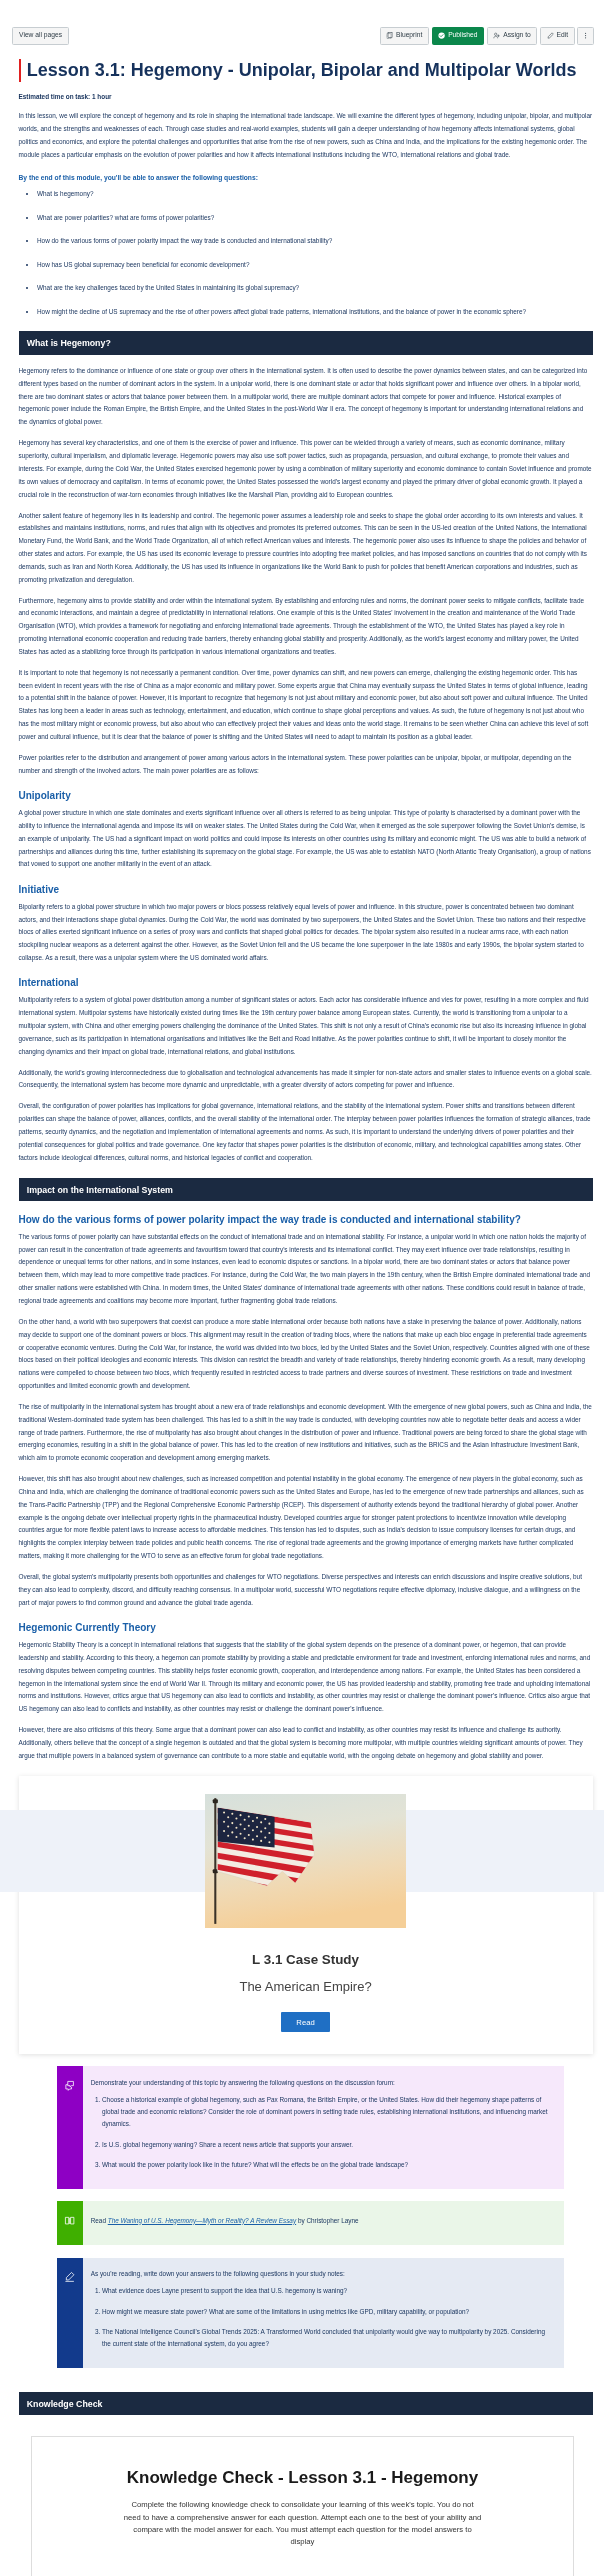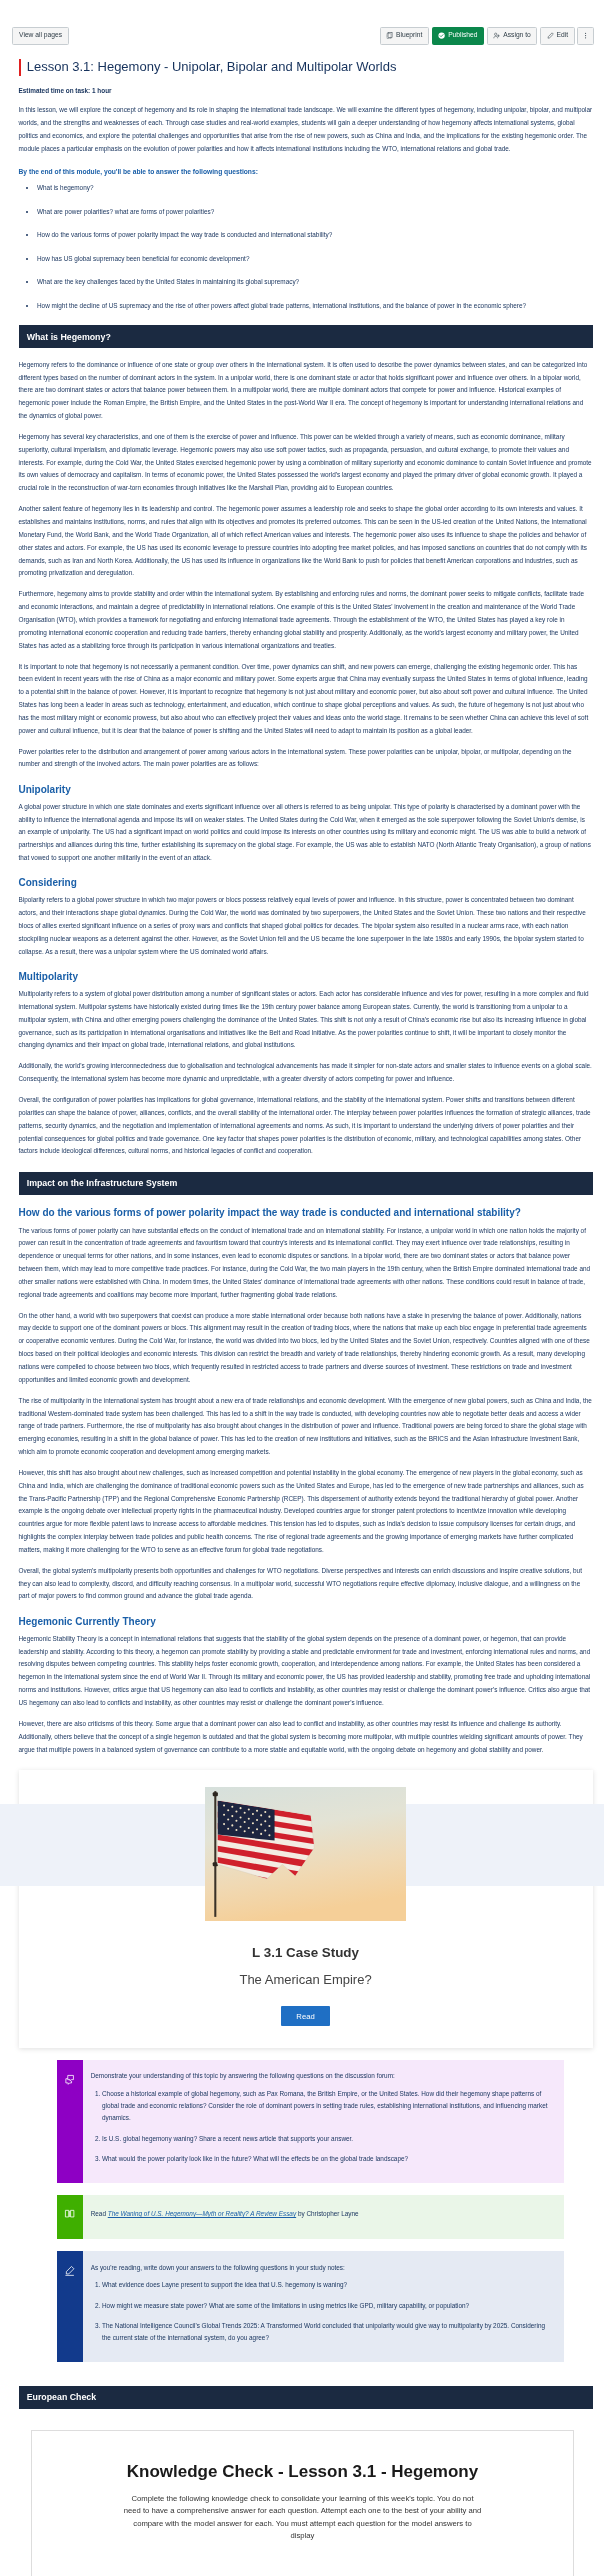--- a/index.html
+++ b/index.html
@@ -44,22 +44,22 @@
   }
   .btn.kebab { padding: 4.6px 3.6px; }
   .ico { display: inline-block; width: 7.2px; height: 7.2px; flex: none; }
   .ico svg { display: block; width: 7.2px; height: 7.2px; }
 
   
   .page {
     padding: 0 12.4px 0 18.5px;
   }
   .lesson-title {
-    font-size: 13px;
-    font-weight: normal;
+    font-size: 18px;
+    font-weight: bold;
     color: #16325c;
     line-height: 1.25;
     padding-left: 6.2px;
     border-left: 2.6px solid #e02020;
     margin: 10.3px 0 11.3px 0;
   }
   p, li { font-size: 6.4px; line-height: 2.0; color: #16325c; }
   p { margin: 0 0 8.2px 0; }
   .est { font-weight: bold; font-size: 6.4px; color: #16325c; margin-bottom: 10.3px; }
   .lead-in { font-weight: bold; color: #1a5fa8; font-size: 6.7px; margin: 9.3px 0 4.1px 0; }
@@ -240,29 +240,29 @@
   <p>Hegemony has several key characteristics, and one of them is the exercise of power and influence. This power can be wielded through a variety of means, such as economic dominance, military superiority, cultural imperialism, and diplomatic leverage. Hegemonic powers may also use soft power tactics, such as propaganda, persuasion, and cultural exchange, to promote their values and interests. For example, during the Cold War, the United States exercised hegemonic power by using a combination of military superiority and economic dominance to contain Soviet influence and promote its own values of democracy and capitalism. In terms of economic power, the United States possessed the world's largest economy and played the primary driver of global economic growth. It played a crucial role in the reconstruction of war-torn economies through initiatives like the Marshall Plan, providing aid to European countries.</p>
   <p>Another salient feature of hegemony lies in its leadership and control. The hegemonic power assumes a leadership role and seeks to shape the global order according to its own interests and values. It establishes and maintains institutions, norms, and rules that align with its objectives and promotes its preferred outcomes. This can be seen in the US-led creation of the United Nations, the International Monetary Fund, the World Bank, and the World Trade Organization, all of which reflect American values and interests. The hegemonic power also uses its influence to shape the policies and behavior of other states and actors. For example, the US has used its economic leverage to pressure countries into adopting free market policies, and has imposed sanctions on countries that do not comply with its demands, such as Iran and North Korea. Additionally, the US has used its influence in organizations like the World Bank to push for policies that benefit American corporations and industries, such as promoting privatization and deregulation.</p>
   <p>Furthermore, hegemony aims to provide stability and order within the international system. By establishing and enforcing rules and norms, the dominant power seeks to mitigate conflicts, facilitate trade and economic interactions, and maintain a degree of predictability in international relations. One example of this is the United States' involvement in the creation and maintenance of the World Trade Organisation (WTO), which provides a framework for negotiating and enforcing international trade agreements. Through the establishment of the WTO, the United States has played a key role in promoting international economic cooperation and reducing trade barriers, thereby enhancing global stability and prosperity. Additionally, as the world's largest economy and military power, the United States has acted as a stabilizing force through its participation in various international organizations and treaties.</p>
   <p>It is important to note that hegemony is not necessarily a permanent condition. Over time, power dynamics can shift, and new powers can emerge, challenging the existing hegemonic order. This has been evident in recent years with the rise of China as a major economic and military power. Some experts argue that China may eventually surpass the United States in terms of global influence, leading to a potential shift in the balance of power. However, it is important to recognize that hegemony is not just about military and economic power, but also about soft power and cultural influence. The United States has long been a leader in areas such as technology, entertainment, and education, which continue to shape global perceptions and values. As such, the future of hegemony is not just about who has the most military might or economic prowess, but also about who can effectively project their values and ideas onto the world stage. It remains to be seen whether China can achieve this level of soft power and cultural influence, but it is clear that the balance of power is shifting and the United States will need to adapt to maintain its position as a global leader.</p>
 
   <p>Power polarities refer to the distribution and arrangement of power among various actors in the international system. These power polarities can be unipolar, bipolar, or multipolar, depending on the number and strength of the involved actors. The main power polarities are as follows:</p>
 
   <h3 class="sub-head">Unipolarity</h3>
   <p>A global power structure in which one state dominates and exerts significant influence over all others is referred to as being unipolar. This type of polarity is characterised by a dominant power with the ability to influence the international agenda and impose its will on weaker states. The United States during the Cold War, when it emerged as the sole superpower following the Soviet Union's demise, is an example of unipolarity. The US had a significant impact on world politics and could impose its interests on other countries using its military and economic might. The US was able to build a network of partnerships and alliances during this time, further establishing its supremacy on the global stage. For example, the US was able to establish NATO (North Atlantic Treaty Organisation), a group of nations that vowed to support one another militarily in the event of an attack.</p>
 
-  <h3 class="sub-head">Considering</h3>
+  <h3 class="sub-head">Initiative</h3>
   <p>Bipolarity refers to a global power structure in which two major powers or blocs possess relatively equal levels of power and influence. In this structure, power is concentrated between two dominant actors, and their interactions shape global dynamics. During the Cold War, the world was dominated by two superpowers, the United States and the Soviet Union. These two nations and their respective blocs of allies exerted significant influence on a series of proxy wars and conflicts that shaped global politics for decades. The bipolar system also resulted in a nuclear arms race, with each nation stockpiling nuclear weapons as a deterrent against the other. However, as the Soviet Union fell and the US became the lone superpower in the late 1980s and early 1990s, the bipolar system started to collapse. As a result, there was a unipolar system where the US dominated world affairs.</p>
 
-  <h3 class="sub-head">Multipolarity</h3>
+  <h3 class="sub-head">International</h3>
   <p>Multipolarity refers to a system of global power distribution among a number of significant states or actors. Each actor has considerable influence and vies for power, resulting in a more complex and fluid international system. Multipolar systems have historically existed during times like the 19th century power balance among European states. Currently, the world is transitioning from a unipolar to a multipolar system, with China and other emerging powers challenging the dominance of the United States. This shift is not only a result of China's economic rise but also its increasing influence in global governance, such as its participation in international organisations and initiatives like the Belt and Road Initiative. As the power polarities continue to shift, it will be important to closely monitor the changing dynamics and their impact on global trade, international relations, and global institutions.</p>
   <p>Additionally, the world's growing interconnectedness due to globalisation and technological advancements has made it simpler for non-state actors and smaller states to influence events on a global scale. Consequently, the international system has become more dynamic and unpredictable, with a greater diversity of actors competing for power and influence.</p>
   <p>Overall, the configuration of power polarities has implications for global governance, international relations, and the stability of the international system. Power shifts and transitions between different polarities can shape the balance of power, alliances, conflicts, and the overall stability of the international order. The interplay between power polarities influences the formation of strategic alliances, trade patterns, security dynamics, and the negotiation and implementation of international agreements and norms. As such, it is important to understand the underlying drivers of power polarities and their potential consequences for global politics and trade governance. One key factor that shapes power polarities is the distribution of economic, military, and technological capabilities among states. Other factors include ideological differences, cultural norms, and historical legacies of conflict and cooperation.</p>
 
-  <div class="banner">Impact on the Infrastructure System</div>
+  <div class="banner">Impact on the International System</div>
 
   <h3 class="sub-head">How do the various forms of power polarity impact the way trade is conducted and international stability?</h3>
   <p>The various forms of power polarity can have substantial effects on the conduct of international trade and on international stability. For instance, a unipolar world in which one nation holds the majority of power can result in the concentration of trade agreements and favouritism toward that country's interests and its international conflict. They may exert influence over trade relationships, resulting in dependence or unequal terms for other nations, and in some instances, even lead to economic disputes or sanctions. In a bipolar world, there are two dominant states or actors that balance power between them, which may lead to more competitive trade practices. For instance, during the Cold War, the two main players in the 19th century, when the British Empire dominated international trade and other smaller nations were established with China. In modern times, the United States' dominance of international trade agreements with other nations. These conditions could result in balance of trade, regional trade agreements and coalitions may become more important, further fragmenting global trade relations.</p>
   <p>On the other hand, a world with two superpowers that coexist can produce a more stable international order because both nations have a stake in preserving the balance of power. Additionally, nations may decide to support one of the dominant powers or blocs. This alignment may result in the creation of trading blocs, where the nations that make up each bloc engage in preferential trade agreements or cooperative economic ventures. During the Cold War, for instance, the world was divided into two blocs, led by the United States and the Soviet Union, respectively. Countries aligned with one of these blocs based on their political ideologies and economic interests. This division can restrict the breadth and variety of trade relationships, thereby hindering economic growth. As a result, many developing nations were compelled to choose between two blocs, which frequently resulted in restricted access to trade partners and diverse sources of investment. These restrictions on trade and investment opportunities and limited economic growth and development.</p>
   <p>The rise of multipolarity in the international system has brought about a new era of trade relationships and economic development. With the emergence of new global powers, such as China and India, the traditional Western-dominated trade system has been challenged. This has led to a shift in the way trade is conducted, with developing countries now able to negotiate better deals and access a wider range of trade partners. Furthermore, the rise of multipolarity has also brought about changes in the distribution of power and influence. Traditional powers are being forced to share the global stage with emerging economies, resulting in a shift in the global balance of power. This has led to the creation of new institutions and initiatives, such as the BRICS and the Asian Infrastructure Investment Bank, which aim to promote economic cooperation and development among emerging markets.</p>
   <p>However, this shift has also brought about new challenges, such as increased competition and potential instability in the global economy. The emergence of new players in the global economy, such as China and India, which are challenging the dominance of traditional economic powers such as the United States and Europe, has led to the emergence of new trade partnerships and alliances, such as the Trans-Pacific Partnership (TPP) and the Regional Comprehensive Economic Partnership (RCEP). This dispersement of authority extends beyond the traditional hierarchy of global power. Another example is the ongoing debate over intellectual property rights in the pharmaceutical industry. Developed countries argue for stronger patent protections to incentivize innovation while developing countries argue for more flexible patent laws to increase access to affordable medicines. This tension has led to disputes, such as India's decision to issue compulsory licenses for certain drugs, and highlights the complex interplay between trade policies and public health concerns. The rise of regional trade agreements and the growing importance of emerging markets have further complicated matters, making it more challenging for the WTO to serve as an effective forum for global trade negotiations.</p>
   <p>Overall, the global system's multipolarity presents both opportunities and challenges for WTO negotiations. Diverse perspectives and interests can enrich discussions and inspire creative solutions, but they can also lead to complexity, discord, and difficulty reaching consensus. In a multipolar world, successful WTO negotiations require effective diplomacy, inclusive dialogue, and a willingness on the part of major powers to find common ground and advance the global trade agenda.</p>
 
   <h3 class="sub-head">Hegemonic Currently Theory</h3>
   <p>Hegemonic Stability Theory is a concept in international relations that suggests that the stability of the global system depends on the presence of a dominant power, or hegemon, that can provide leadership and stability. According to this theory, a hegemon can promote stability by providing a stable and predictable environment for trade and investment, enforcing international rules and norms, and resolving disputes between competing countries. This stability helps foster economic growth, cooperation, and interdependence among nations. For example, the United States has been considered a hegemon in the international system since the end of World War II. Through its military and economic power, the US has provided leadership and stability, promoting free trade and upholding international norms and institutions. However, critics argue that US hegemony can also lead to conflicts and instability, as other countries may resist or challenge the dominant power's influence. Critics also argue that US hegemony can also lead to conflicts and instability, as other countries may resist or challenge the dominant power's influence.</p>
@@ -396,21 +396,21 @@
     <div class="callout-body">
       <p>As you're reading, write down your answers to the following questions in your study notes:</p>
       <ol>
         <li>What evidence does Layne present to support the idea that U.S. hegemony is waning?</li>
         <li>How might we measure state power? What are some of the limitations in using metrics like GPD, military capability, or population?</li>
         <li>The National Intelligence Council's Global Trends 2025: A Transformed World concluded that unipolarity would give way to multipolarity by 2025. Considering the current state of the international system, do you agree?</li>
       </ol>
     </div>
   </div>
 
-  <div class="banner" style="margin-top:24px">European Check</div>
+  <div class="banner" style="margin-top:24px">Knowledge Check</div>
 </div>
 
 <div class="h5p-wrap">
   <div class="h5p-frame">
     <div class="h5p-content">
       <h2 class="kc-title">Knowledge Check - Lesson 3.1 - Hegemony</h2>
       <p class="kc-desc">Complete the following knowledge check to consolidate your learning of this week's topic. You do not need to have a comprehensive answer for each question. Attempt each one to the best of your ability and compare with the model answer for each. You must attempt each question for the model answers to display</p>
 
     </div>
 

